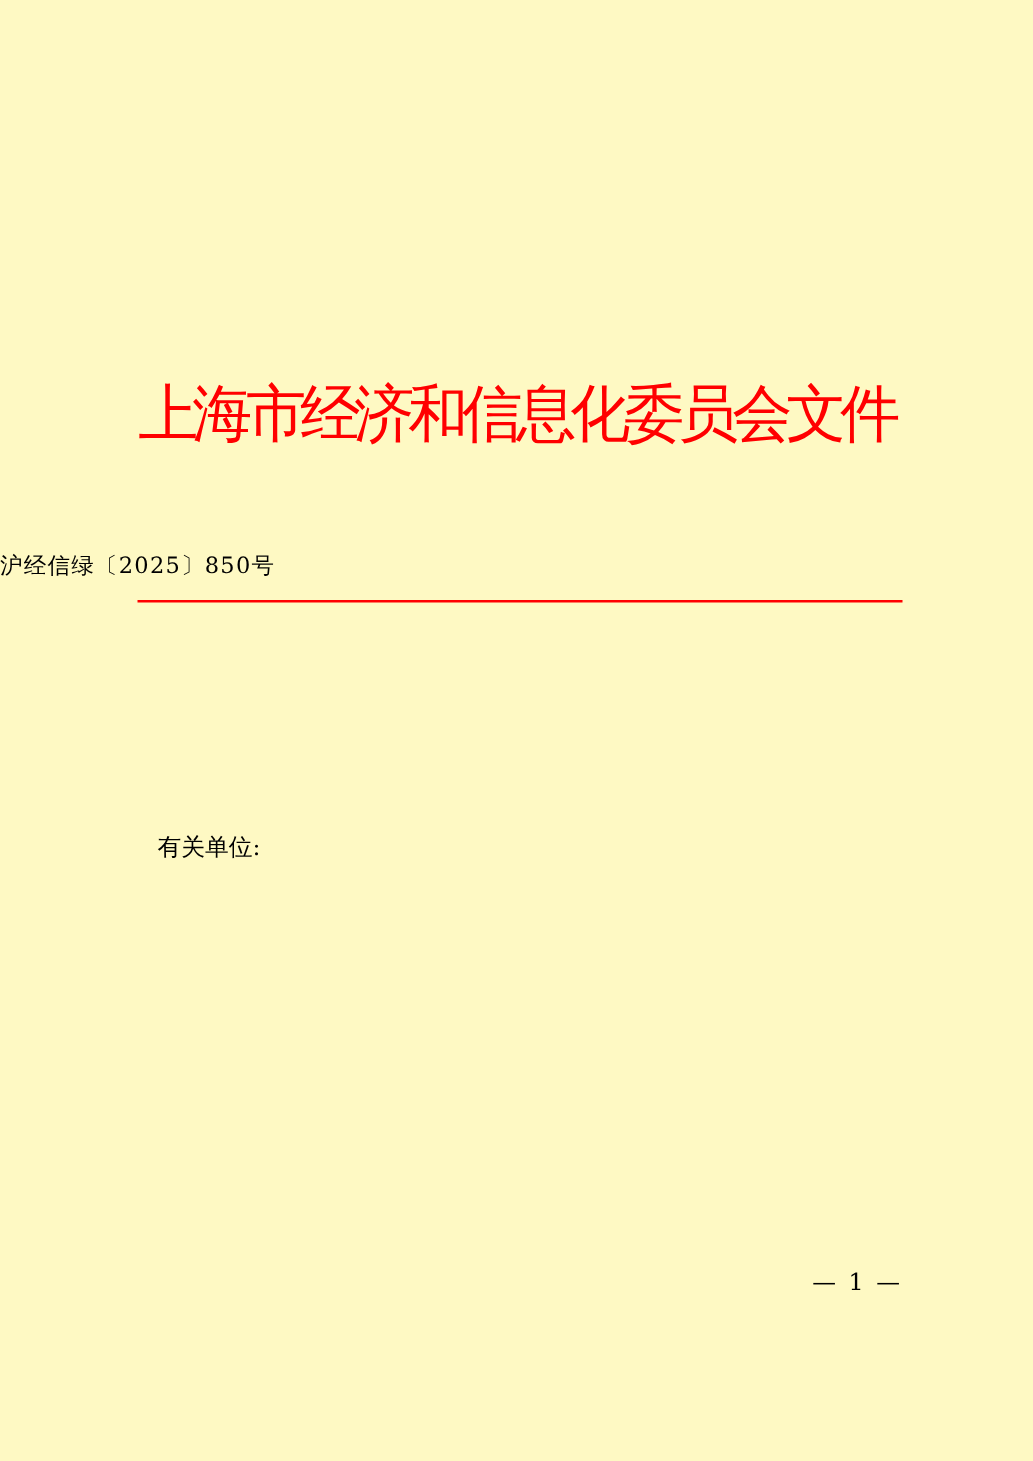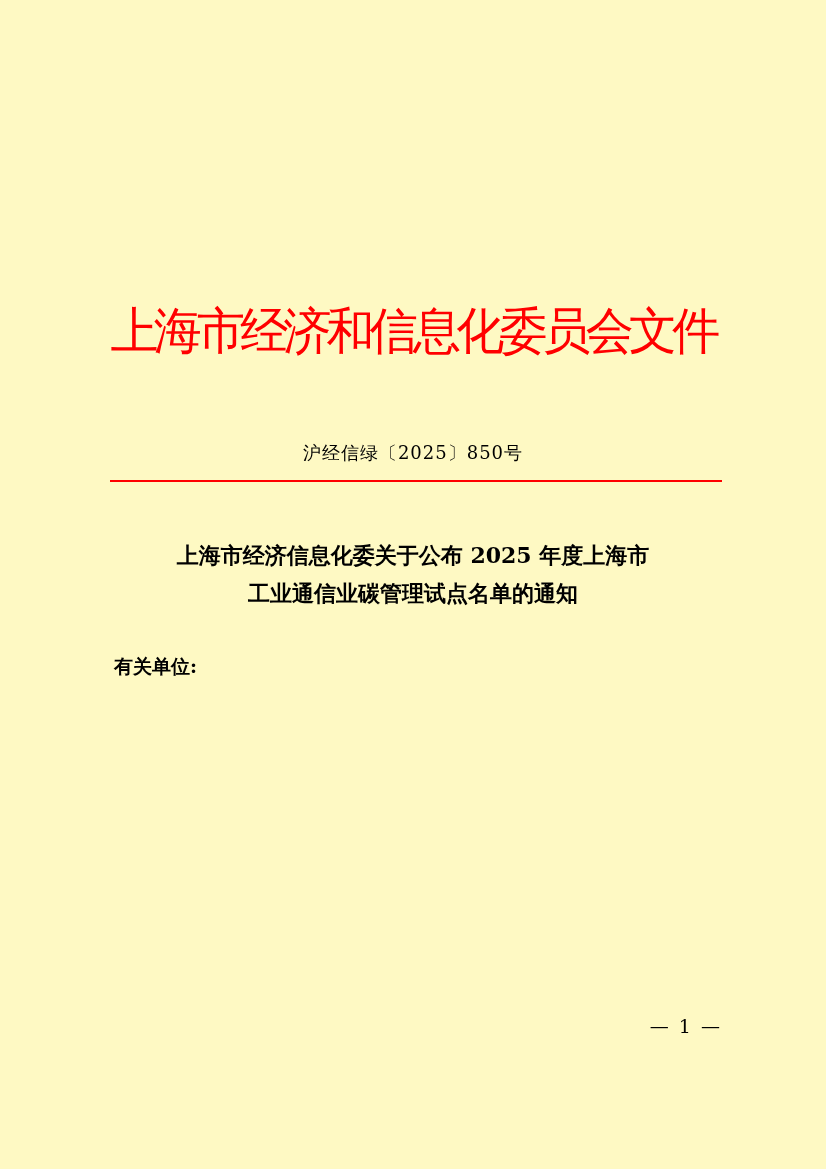--- a/index.html
+++ b/index.html
@@ -34,21 +34,20 @@
       line-height: 70px;
       color: #ff0000;
       transform: scaleX(0.96);
       transform-origin: center;
     }
     .doc-number {
       position: absolute;
       left: 0;
       top: 440px;
       width: 826px;
-      text-align: center;
       font-size: 18px;
       letter-spacing: 1px;
       line-height: 26px;
       font-family: "DejaVu Serif", "Liberation Serif", serif;
     }
     .red-rule {
       position: absolute;
       left: 110px;
       top: 480px;
       width: 612px;
@@ -73,22 +72,21 @@
       left: 110px;
       top: 644px;
       width: 612px;
       font-family: "DejaVu Serif", "Liberation Serif", serif;
       font-size: 19px;
       line-height: 36.6px;
       text-align: justify;
       text-justify: inter-character;
     }
     .body-text p {
-      margin: 4px;
-      font-weight: bold;
+      margin: 16px;
     }
     .body-text .indent {
       text-indent: 2em;
     }
     .page-number {
       position: absolute;
       right: 104px;
       top: 1012px;
       font-family: "DejaVu Serif", "Liberation Serif", serif;
       font-size: 19px;
@@ -100,24 +98,20 @@
 <body>
 
 <div class="page">
 
   <div class="masthead">上海市经济和信息化委员会文件</div>
 
   <div class="doc-number">沪经信绿〔2025〕850号</div>
 
   <div class="red-rule"></div>
 
-  <div class="title">
-    <span class="line">上海市经济信息化委关于公布 2025 年度上海市</span>
-    <span class="line">工业通信业碳管理试点名单的通知</span>
-  </div>
 
   <div class="body-text">
     <p>有关单位:</p>
   </div>
 
   <div class="page-number">— 1 —</div>
 
 </div>
 
 </body></html>

